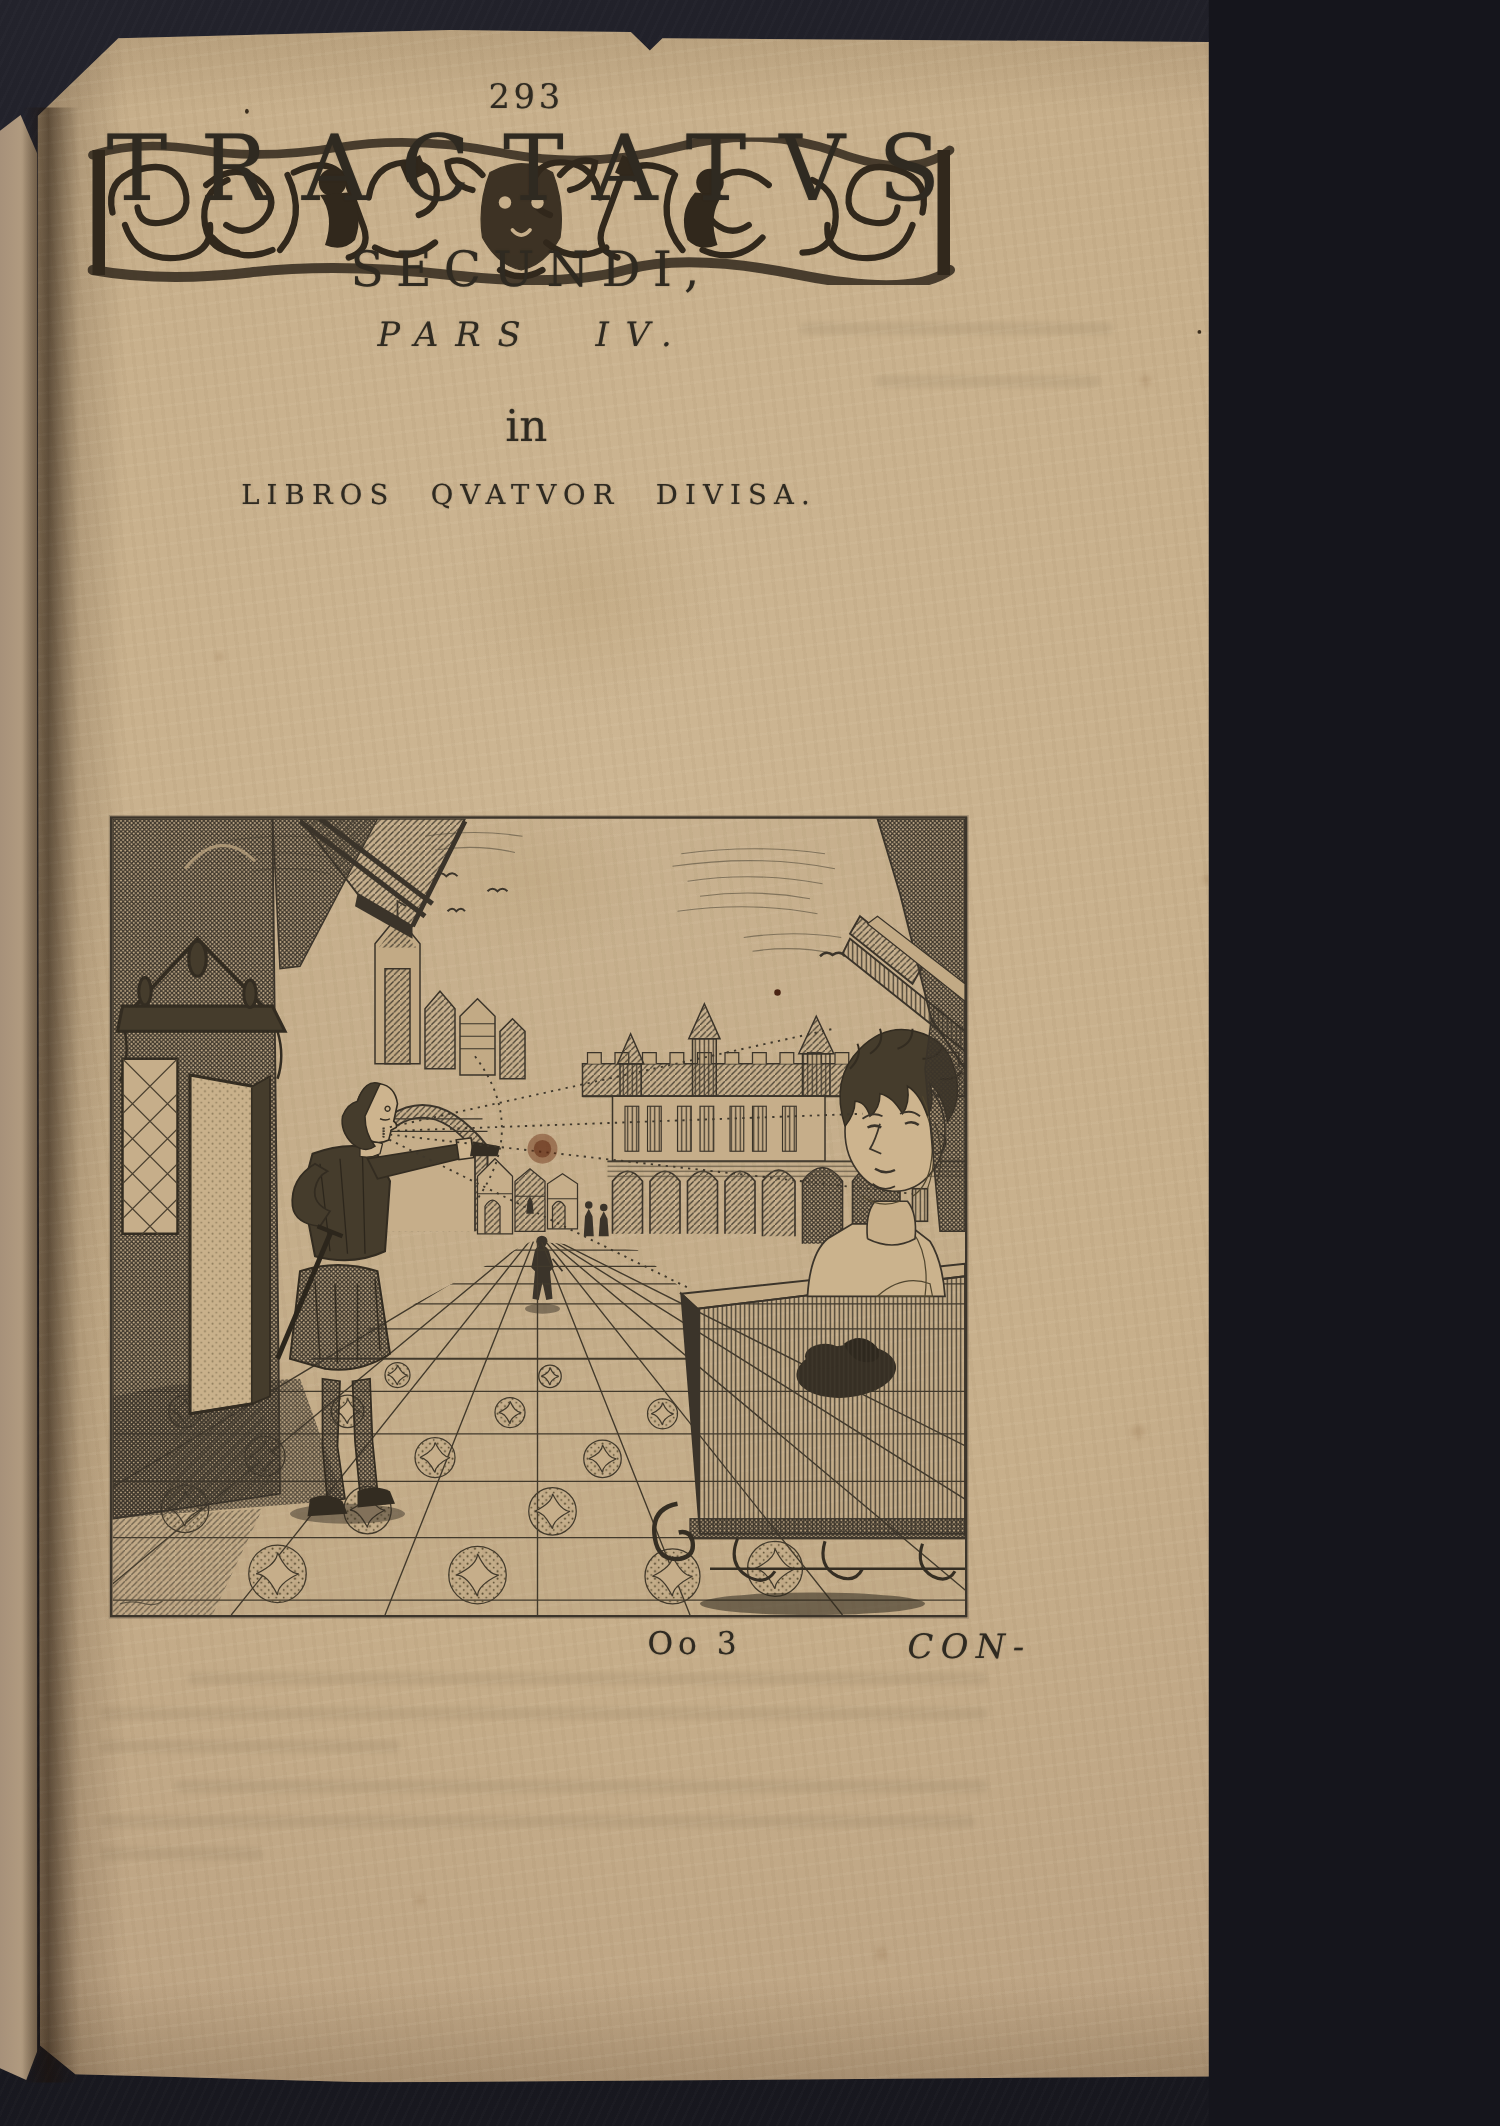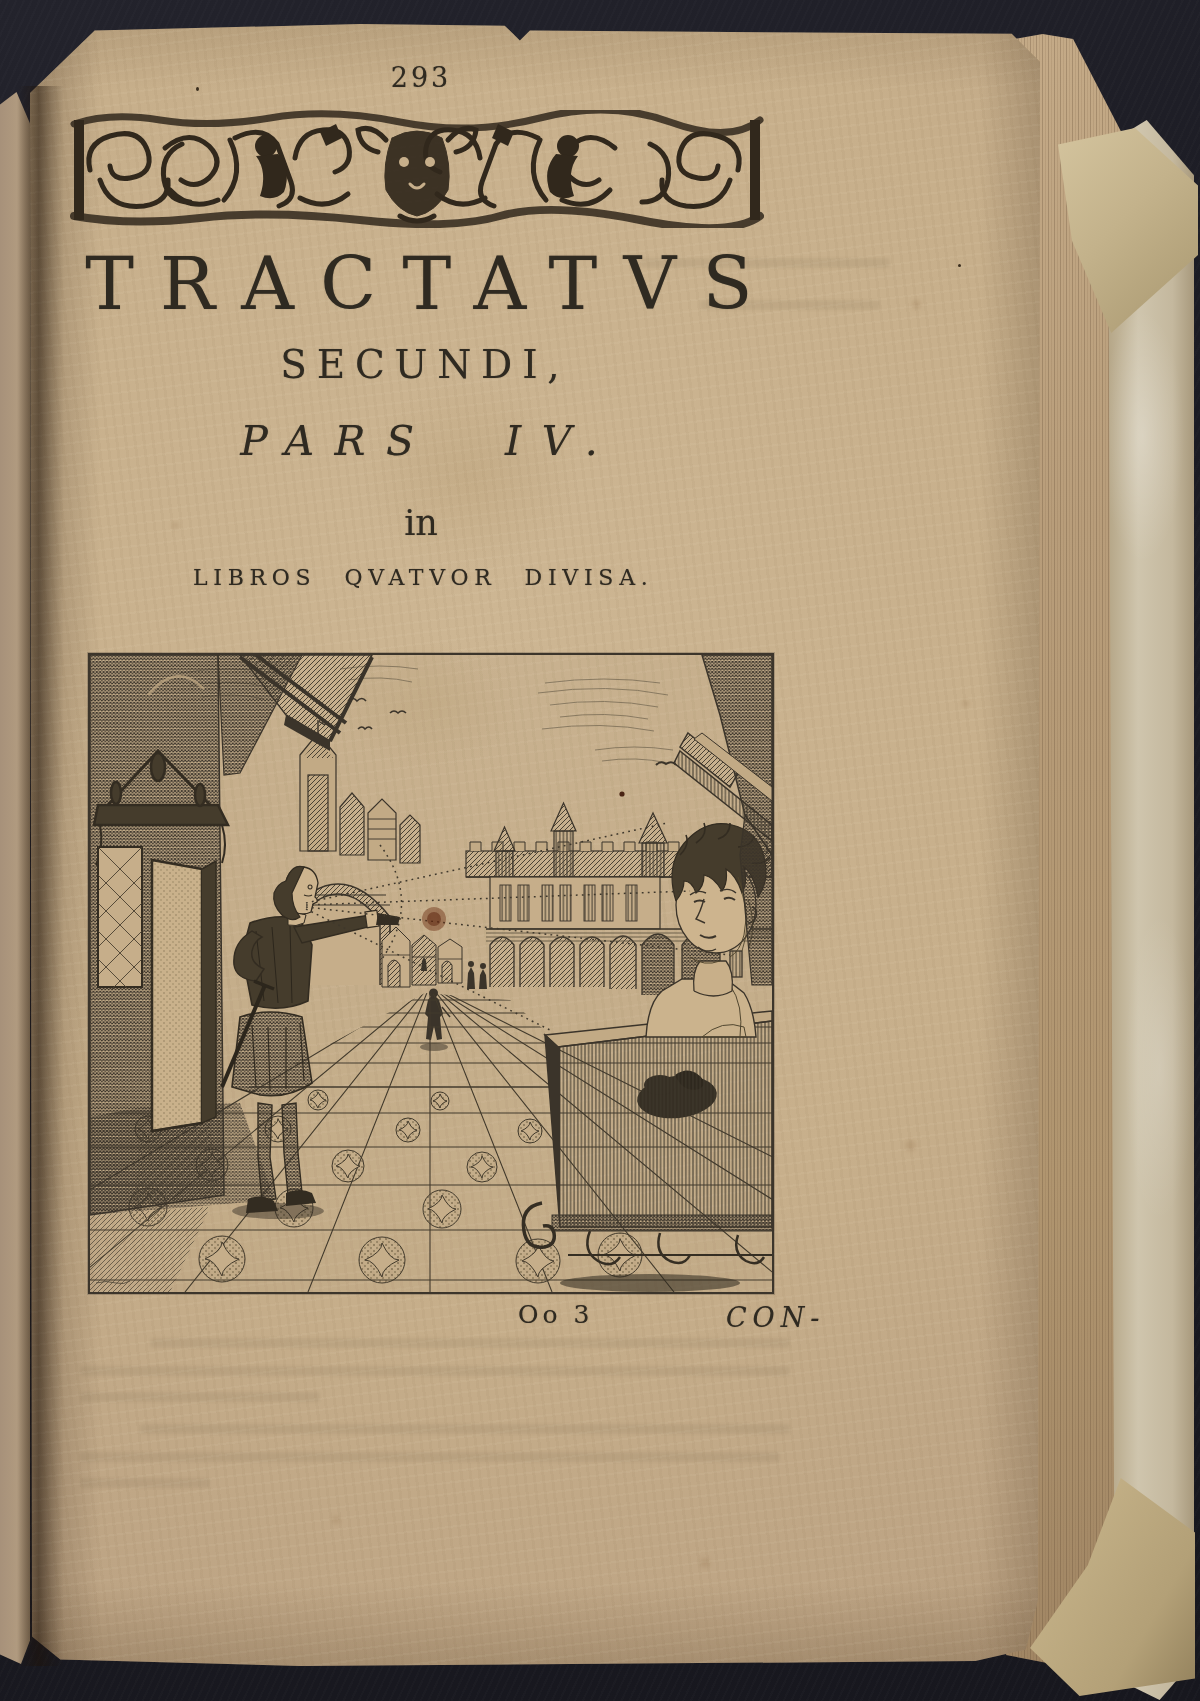--- a/index.html
+++ b/index.html
@@ -1,16 +1,16 @@
 <!DOCTYPE html>
 <html><head>
 <meta charset="utf-8">
 <style>
   html,body{margin:0;padding:0;background:#15151c;}
-  .scene{position:relative;width:1200px;height:1701px;overflow:hidden;
+  .scene{position:relative;width:967px;height:1701px;overflow:hidden;
     background:
       repeating-linear-gradient(115deg, rgba(255,255,255,.015) 0 2px, rgba(0,0,0,0) 2px 7px),
       linear-gradient(160deg,#23232c 0%,#1b1b23 40%,#17171e 100%);
     font-family:"DejaVu Serif","Liberation Serif",serif;}
   .abs{position:absolute;}
   
   .prev-page{left:0;top:92px;width:30px;height:1572px;
     background:linear-gradient(90deg,#a7917a 0%,#b09a7f 55%,#8f7a60 100%);
     clip-path:polygon(0 .8%,55% 0,100% 2%,100% 98.5%,70% 100%,0 99.4%);}
   .fore-edge{left:1006px;top:34px;width:122px;height:1634px;
@@ -42,23 +42,23 @@
     background:
       repeating-linear-gradient(83deg, rgba(120,95,60,.05) 0 3px, rgba(0,0,0,0) 3px 9px),
       repeating-linear-gradient(-7deg, rgba(255,245,220,.05) 0 2px, rgba(0,0,0,0) 2px 11px);
     clip-path:polygon(0 4.2%,6.4% .4%,32.7% 0,47% .1%,48.5% 1%,49.5% .4%,97.2% .6%,100% 2.3%,99.8% 96%,98.6% 99%,93.6% 99.7%,26.7% 100%,3% 99.6%,.2% 98.2%);}
   .gutter{left:18px;top:86px;width:46px;height:1580px;
     background:linear-gradient(90deg, rgba(30,18,8,0) 0%, rgba(30,18,8,.5) 45%, rgba(30,18,8,.22) 72%, rgba(30,18,8,0) 100%);}
   
   .ink{color:#2f2a21;text-shadow:0 0 1px rgba(47,42,33,.45);}
   .text-col{left:56px;top:0;width:730px;text-align:center;}
   .pnum{position:relative;margin-top:62px;font-size:27px;letter-spacing:3px;}
-  .title1{position:relative;margin-top:148px;font-size:73px;letter-spacing:.36em;margin-left:.3em;}
+  .title1{position:relative;font-size:73px;letter-spacing:.36em;margin-left:.3em;}
   .title2{position:relative;margin-top:16px;font-size:39px;letter-spacing:.25em;margin-left:.2em;}
-  .pars{position:relative;margin-top:30px;font-size:41px;font-style:italic;letter-spacing:.5em;word-spacing:.9em;margin-left:.4em;}
+  .pars{position:relative;margin-top:14px;font-size:27px;font-style:italic;letter-spacing:.5em;word-spacing:.9em;margin-left:.4em;}
   .deopt{position:relative;margin-top:6px;font-size:51px;}
   .inword{position:relative;margin-top:38px;font-size:35px;}
   .libros{position:relative;margin-top:22px;font-size:22px;letter-spacing:.26em;word-spacing:.7em;margin-left:.2em;}
   .ornament{left:70px;top:110px;width:694px;height:118px;}
   .plate{left:88px;top:653px;width:682px;height:637px;border:2px solid #3c352b;
     box-shadow:0 0 0 1px rgba(60,53,43,.25);}
   .plate svg{display:block;}
   .footer-sig{left:518px;top:1300px;font-size:25px;letter-spacing:4px;}
   .footer-catch{left:726px;top:1302px;font-size:27px;font-style:italic;letter-spacing:.22em;}
   

